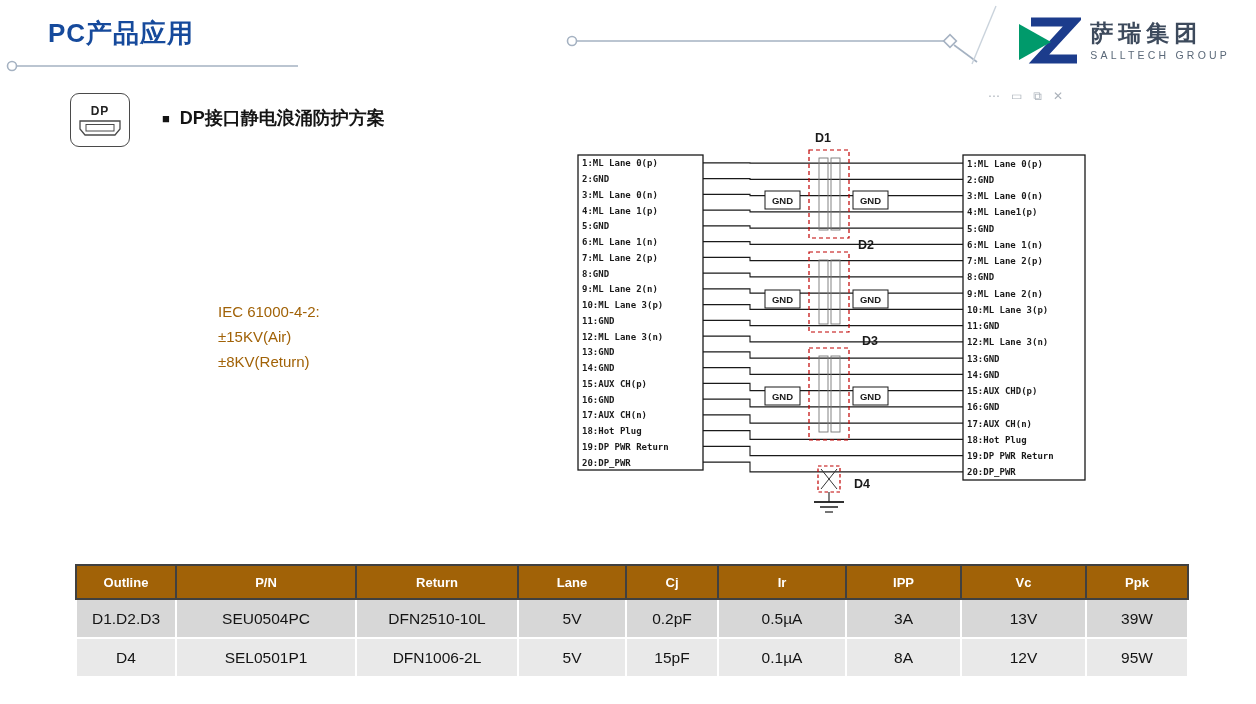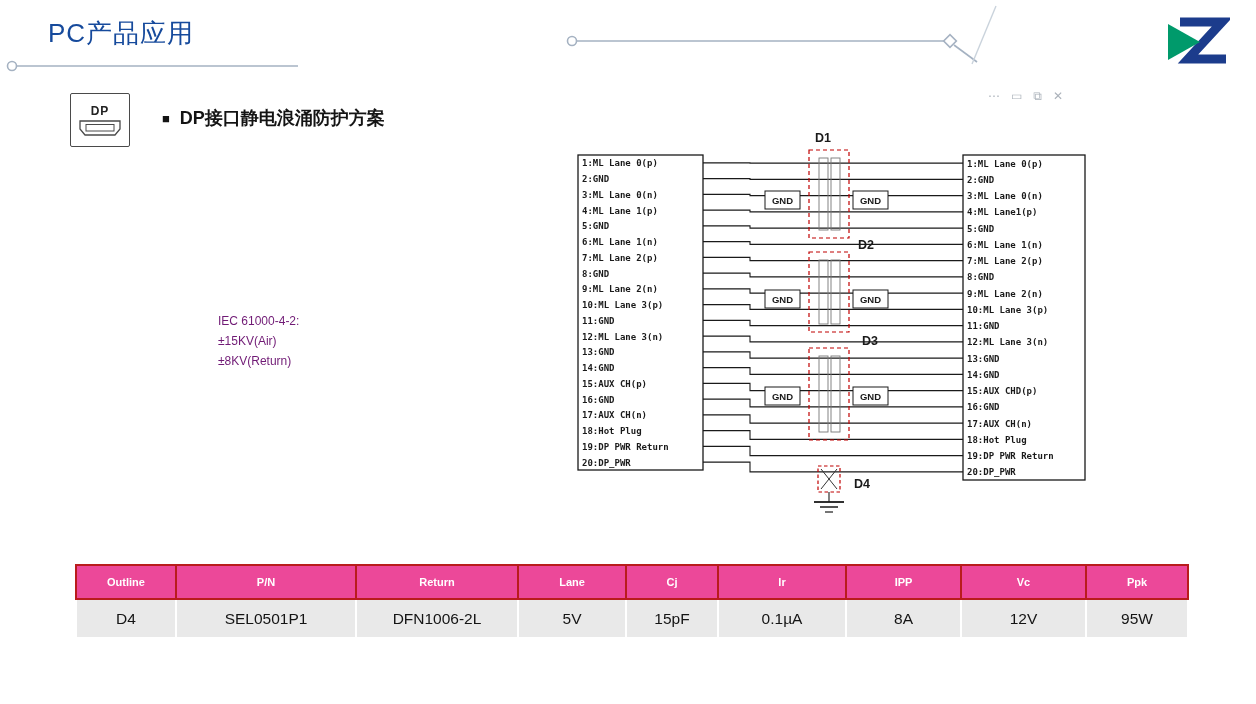--- a/index.html
+++ b/index.html
@@ -1,40 +1,40 @@
 <!DOCTYPE html>
 <html><head>
 <meta charset="utf-8">
 <style>
   html,body{margin:0;padding:0;background:#f2f2f2}
   .page{position:relative;width:1256px;height:704px;background:#ffffff;
         font-family:"Liberation Sans",sans-serif;overflow:hidden}
-  .page-title{position:absolute;left:48px;top:16px;font-size:26px;font-weight:normal;
+  .page-title{position:absolute;left:48px;top:16px;font-size:26px;font-weight:bold;
               color:#164A9C;letter-spacing:1px}
   .hdr-svg{position:absolute;left:0;top:0;pointer-events:none}
   .logo{position:absolute;right:26px;top:14px;display:flex;align-items:center;gap:9px}
   .logo-txt{display:flex;flex-direction:column}
   .logo-cn{font-size:23px;font-weight:bold;color:#3D4A5C;letter-spacing:5px;line-height:1.1}
   .logo-en{font-size:10.5px;color:#5A6878;letter-spacing:3.2px;margin-top:3px}
   .dp-badge{position:absolute;left:70px;top:93px;width:58px;height:52px;
-            border:1.6px solid #4a4a4a;border-radius:2px;background:#fff;
+            border:1.6px solid #4a4a4a;border-radius:9px;background:#fff;
             display:flex;flex-direction:column;align-items:center;justify-content:center;gap:2px}
   .dp-label{font-size:12px;font-weight:bold;color:#222;letter-spacing:1px}
   .section-title{position:absolute;left:162px;top:106px;display:flex;align-items:center;
                  gap:10px;font-size:18px;font-weight:bold;color:#141414}
   .section-title .bullet{font-size:13px;line-height:1}
-  .iec{position:absolute;left:218px;top:312px;font-size:12px;color:#701a75;line-height:1.65}
+  .iec{position:absolute;left:218px;top:300px;font-size:15px;color:#a16207;line-height:1.65}
   .mini-toolbar{position:absolute;left:988px;top:90px;display:flex;gap:11px;
                 color:#ABB2BA;font-size:12px;align-items:center}
   .ticon{cursor:default;line-height:1}
   .diagram{position:absolute;left:562px;top:108px;width:540px;height:452px}
   .spec-table{position:absolute;left:75px;top:564px;width:1112px;border-collapse:collapse;
               table-layout:fixed;text-align:center}
-  .spec-table th{background:#ec4899;color:#fff;font-size:11px;font-weight:bold;
-                 height:32px;border:2px solid #b91c1c;padding:0}
+  .spec-table th{background:#a16207;color:#fff;font-size:13px;font-weight:bold;
+                 height:32px;border:2px solid #404040;padding:0}
   .spec-table td{font-size:15.5px;color:#141414;height:37px;border:2px solid #fff;padding:0}
   tr.row-a td{background:#D7D7D7}
   tr.row-b td{background:#E9E9E9}
 </style>
 </head>
 <body>
 
 <div class="page">
 
   <svg class="hdr-svg" width="1256" height="92">
@@ -47,20 +47,24 @@
     <path d="M996 6 L972 64" stroke="#CAD3DC" stroke-width="1.4" fill="none"></path>
   </svg>
 
   <div class="page-title">PC产品应用</div>
 
   <div class="logo">
     <svg width="64" height="54" viewBox="0 0 64 54">
       <path d="M14 8 H56 L22 45 H60" stroke="#1C3C8C" stroke-width="9" fill="none"></path>
       <polygon points="2,10 2,46 34,28" fill="#009A6B"></polygon>
     </svg>
+    <div class="logo-txt">
+      <span class="logo-cn">萨瑞集团</span>
+      <span class="logo-en">SALLTECH GROUP</span>
+    </div>
   </div>
 
   <div class="dp-badge">
     <span class="dp-label">DP</span>
     <svg width="44" height="17" viewBox="0 0 44 17">
       <polygon points="2,1 42,1 42,9 37,15 7,15 2,9" fill="none" stroke="#4a4a4a" stroke-width="1.3"></polygon>
       <rect x="8" y="4.5" width="28" height="6.5" fill="none" stroke="#4a4a4a" stroke-width="1"></rect>
     </svg>
   </div>
 
@@ -199,20 +203,31 @@
           <th>Return</th>
           <th>Lane</th>
           <th>Cj</th>
           <th>Ir</th>
           <th>IPP</th>
           <th>Vc</th>
           <th>Ppk</th>
         </tr>
       </thead>
     <tbody id="tbodyRows">
+        <tr class="row-a">
+          <td>D1.D2.D3</td>
+          <td>SEU0504PC</td>
+          <td>DFN2510-10L</td>
+          <td>5V</td>
+          <td>0.2pF</td>
+          <td>0.5µA</td>
+          <td>3A</td>
+          <td>13V</td>
+          <td>39W</td>
+        </tr>
         <tr class="row-b">
           <td>D4</td>
           <td>SEL0501P1</td>
           <td>DFN1006-2L</td>
           <td>5V</td>
           <td>15pF</td>
           <td>0.1µA</td>
           <td>8A</td>
           <td>12V</td>
           <td>95W</td>

